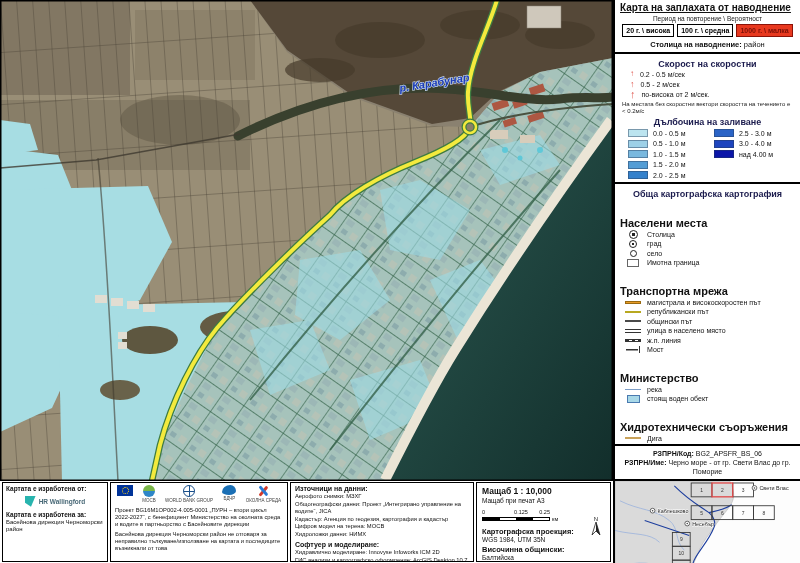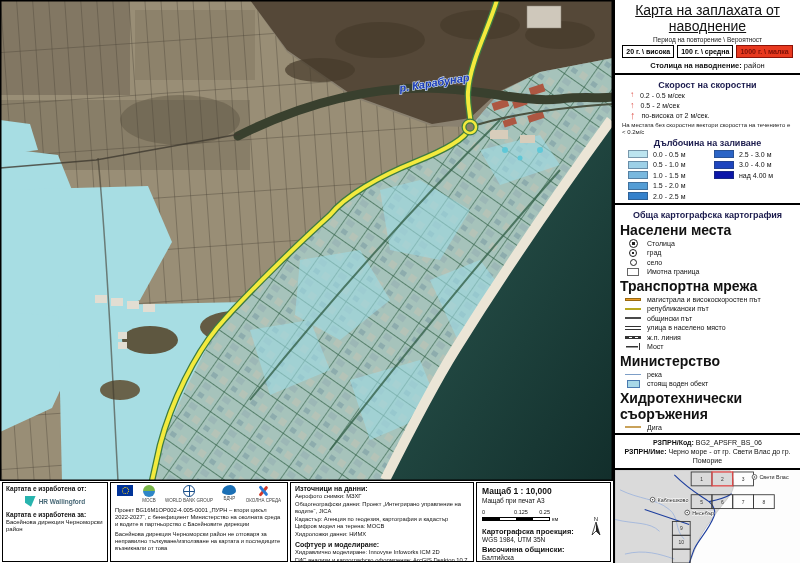--- a/index.html
+++ b/index.html
@@ -52,39 +52,39 @@
   .sb-bar { display:flex; width:68px; height:4px; border:1px solid #000; }
   .sb-bar i { flex:1; } .sb-bar i:nth-child(odd){ background:#000; } .sb-bar i:nth-child(even){ background:#fff; }
   .sb-unit { font-size:5.5px; }
   .proj-label { font-size:7.5px; font-weight:bold; margin-top:2px; }
   .proj-val { font-size:6.5px; }
   .north { position:absolute; right:7px; top:32px; text-align:center; }
   
   .legend { position:absolute; left:613px; top:0; width:187px; height:563px; background:#fff;
     border-left:2px solid #000; display:flex; flex-direction:column; }
   .lg-pad { padding:2px 5px 0; }
-  .lg-title { font-size:14px; font-weight:normal; text-decoration:underline; text-align:center; }
+  .lg-title { font-size:10px; font-weight:bold; text-decoration:underline; text-align:left; }
   .lg-sub { font-size:9px; font-weight:bold; text-align:center; margin-top:2px; line-height:1.15; }
   .lg-period { font-size:6.5px; text-align:center; margin-top:2px; color:#222; }
   .btn-row { display:flex; justify-content:center; gap:3px; margin-top:2px; }
   .p-btn { border:1px solid #000; background:#fff; font-size:7px; font-weight:bold; padding:1.5px 3px;
     font-family:"Liberation Sans",sans-serif; line-height:1.1; }
   .p-btn.active { background:#e8391f; color:#7c1108; border-color:#8c1208; }
   .src-line { font-size:7.5px; text-align:center; margin:3px 0 2px; }
   .hrule { border-top:2px solid #000; margin:1px 0; }
   .sec-head { font-size:9px; font-weight:bold; text-align:center; margin:2px 0 1px; color:#1b1b4d; }
   .v-row { display:flex; align-items:center; gap:6px; margin:0 0 1px 10px; font-size:7px; height:9px; }
   .arrow { color:#e05a52; line-height:1; }
   .a1 { font-size:8px; } .a2 { font-size:9px; } .a3 { font-size:11px; font-weight:bold; }
   .v-note { font-size:6px; line-height:1.2; margin:2px 2px 1px; color:#222; }
   .depth-grid { display:flex; padding-left:8px; margin-top:1px; }
   .d-col1 { width:86px; } .d-col2 { flex:1; }
   .d-row { display:flex; align-items:center; gap:5px; height:10.5px; font-size:7px; }
   .d-swatch { width:20px; height:8px; border:0.5px solid rgba(40,60,90,.45); flex:0 0 20px; }
-  .sub-head { font-size:14px; font-weight:bold; margin:2px 0 1px; }
+  .sub-head { font-size:11px; font-weight:bold; margin:18px 0 1px; }
   .s-row { display:flex; align-items:center; gap:5px; margin:0 0 1px 4px; font-size:7px; min-height:8.5px; }
   .sym { flex:0 0 18px; display:flex; justify-content:center; align-items:center; }
   .sym-capital { width:9px; height:9px; border:1.5px solid #222; border-radius:50%;
     background:radial-gradient(circle,#222 0 1.5px,transparent 1.8px); }
   .sym-town { width:8px; height:8px; border:1px solid #222; border-radius:50%;
     background:radial-gradient(circle,#222 0 1.2px,transparent 1.5px); }
   .sym-village { width:7px; height:7px; border:1px solid #222; border-radius:50%; }
   .sym-bound { width:12px; height:8px; border:1px solid #666; }
   .sym-motor { width:16px; height:3.5px; background:#e89b28; border:0.5px solid #9a6a10; }
   .sym-rep { width:16px; height:2.5px; background:#f2e83a; border:0.5px solid #b8a820; }

